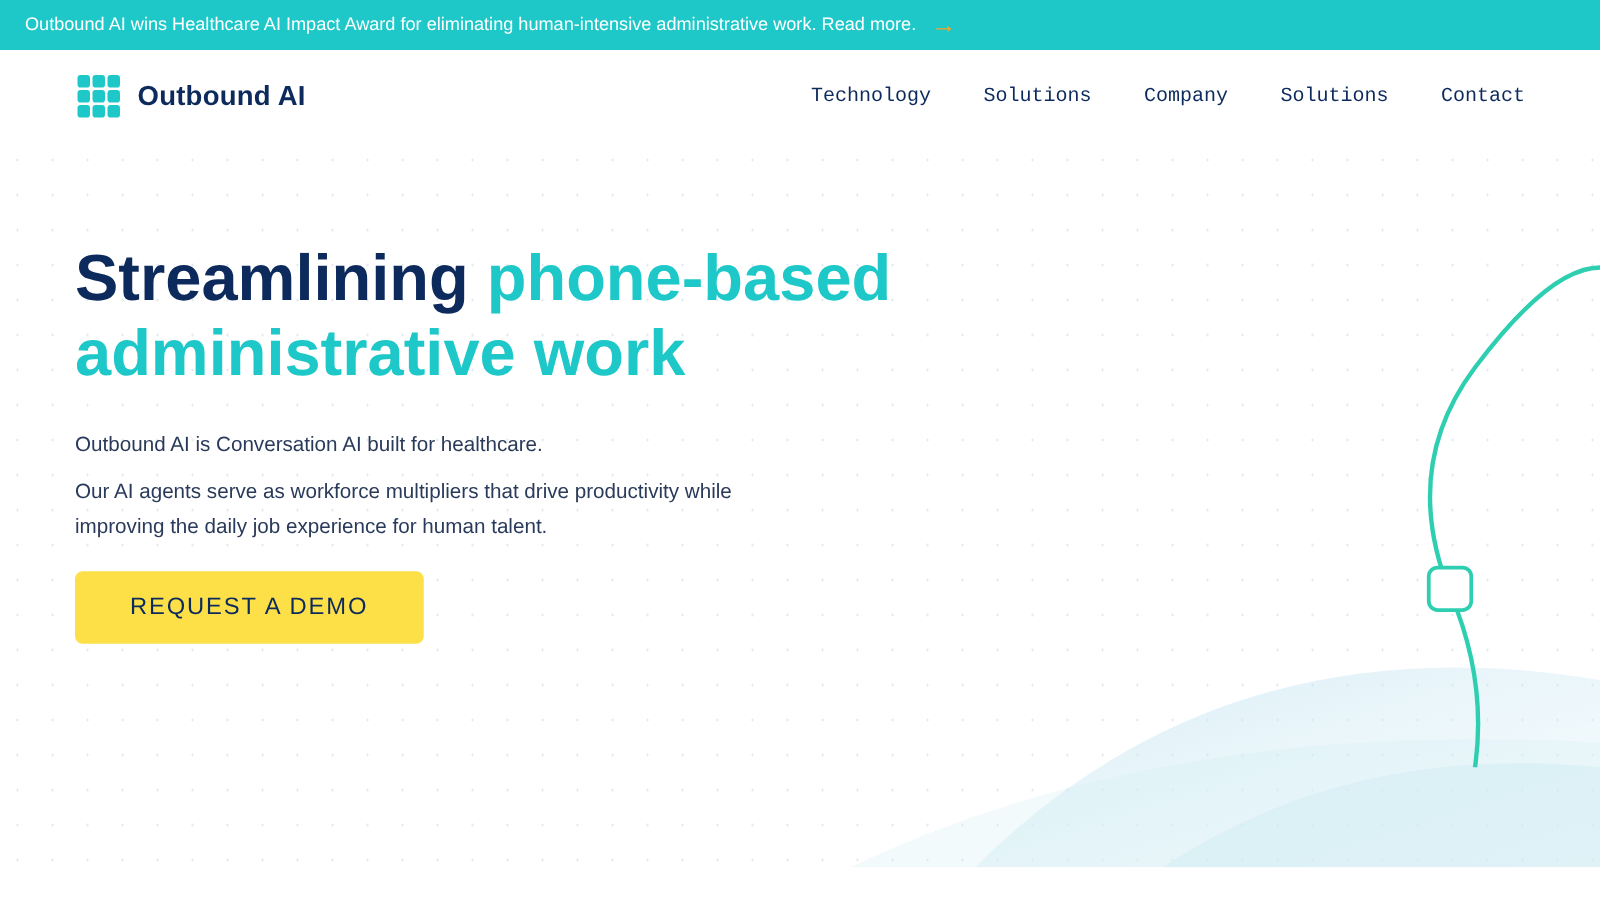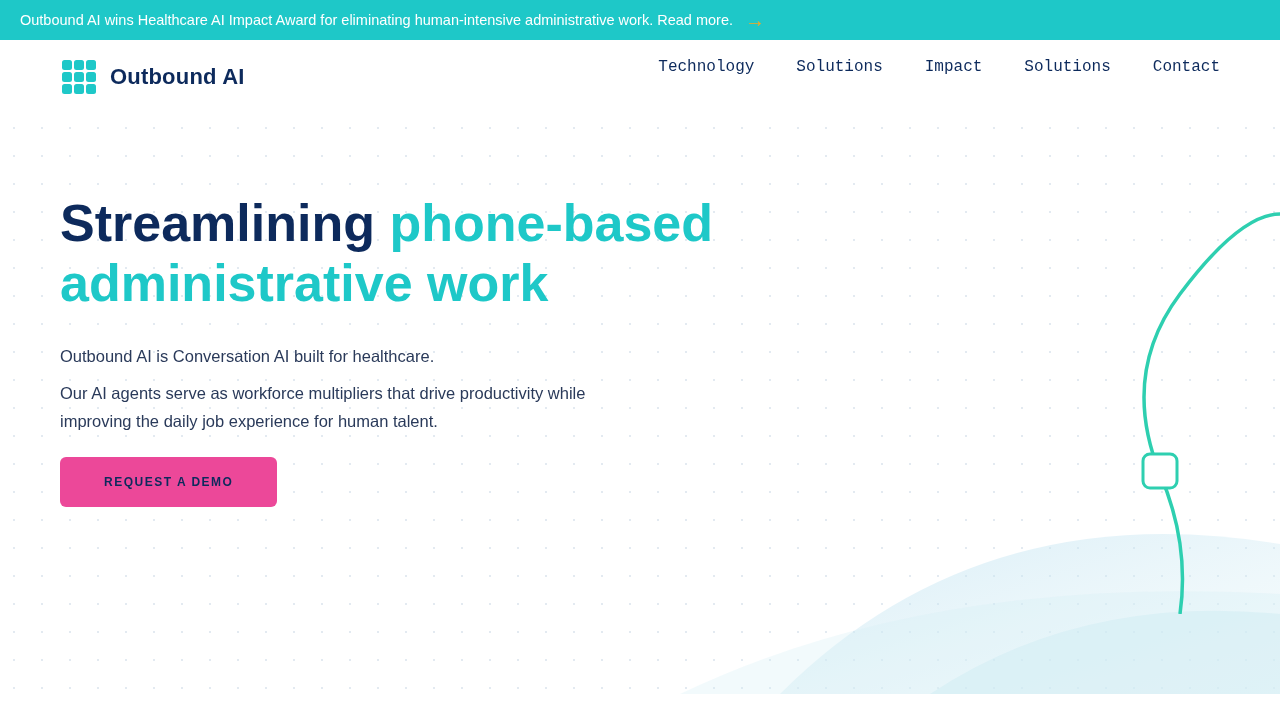--- a/index.html
+++ b/index.html
@@ -21,20 +21,21 @@
     }
     .banner-arrow {
       color: #f5a623;
       font-size: 20px;
       line-height: 1;
     }
 
     
     nav {
       display: flex;
+      align-items: center;
       justify-content: space-between;
       padding: 18px 60px;
       background: #fff;
       border-bottom: none;
     }
     .logo {
       display: flex;
       align-items: center;
       gap: 12px;
       text-decoration: none;
@@ -128,24 +129,24 @@
     .hero-body {
       font-size: 16.5px;
       color: #2a3a5a;
       line-height: 1.65;
       max-width: 530px;
       margin-bottom: 22px;
     }
 
     .cta-button {
       display: inline-block;
-      background: #ec4899;
-      color: #0d2a5c;
-      font-size: 12px;
-      font-weight: 700;
+      background: #fde047;
+      color: #0d2a5c;
+      font-size: 19px;
+      font-weight: 400;
       letter-spacing: 1.5px;
       text-transform: uppercase;
       padding: 18px 44px;
       border-radius: 6px;
       border: none;
       cursor: pointer;
       text-decoration: none;
     }
   </style>
 </head>
@@ -168,21 +169,21 @@
       <rect x="26" y="14" width="10" height="10" rx="2.5" fill="#1ec8c8"></rect>
       <rect x="2" y="26" width="10" height="10" rx="2.5" fill="#1ec8c8"></rect>
       <rect x="14" y="26" width="10" height="10" rx="2.5" fill="#1ec8c8"></rect>
       <rect x="26" y="26" width="10" height="10" rx="2.5" fill="#1ec8c8"></rect>
     </svg>
     <span class="logo-text">Outbound AI</span>
   </a>
   <ul class="nav-links">
     <li><a href="#">Technology</a></li>
     <li><a href="#">Solutions</a></li>
-    <li><a href="#">Impact</a></li>
+    <li><a href="#">Company</a></li>
     <li><a href="#">Solutions</a></li>
     <li><a href="#">Contact</a></li>
   </ul>
 </nav>
 
 <section class="hero">
 
   <svg class="wave-bg" viewBox="0 0 700 400" fill="none" xmlns="http://www.w3.org/2000/svg">
     <defs>
       <linearGradient id="waveGrad" x1="0" y1="0" x2="1" y2="1">

